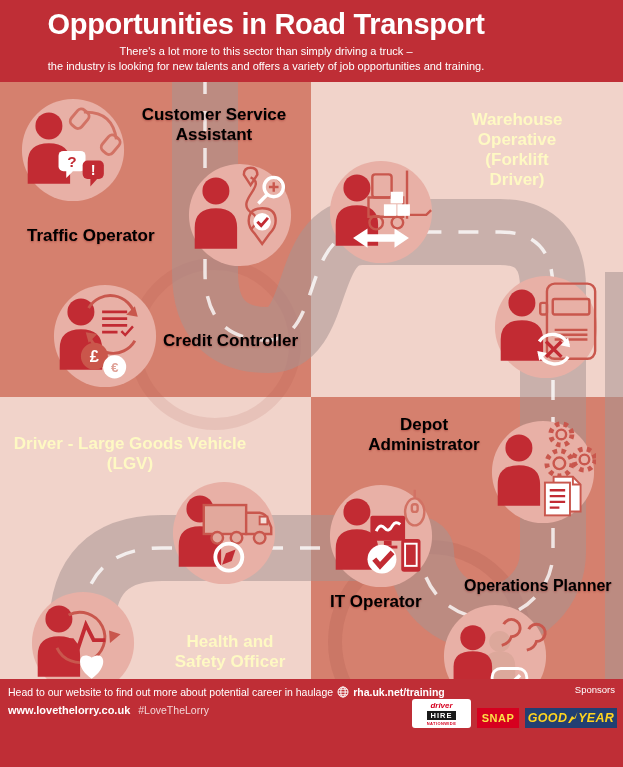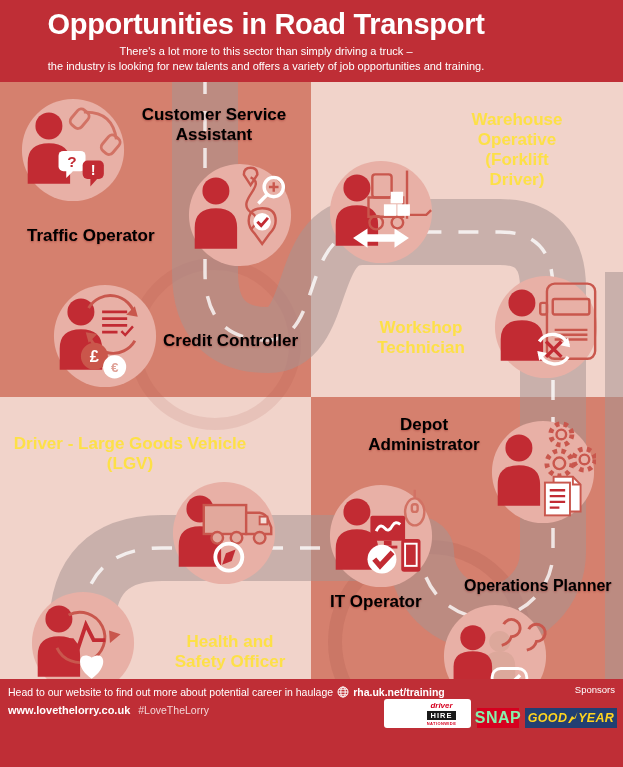--- a/index.html
+++ b/index.html
@@ -19,36 +19,36 @@
   .q-tl{left:0;top:0;width:311px;height:315px;}
   .q-tr{left:311px;top:0;width:312px;height:315px;}
   .q-bl{left:0;top:315px;width:311px;height:318px;}
   .q-br{left:311px;top:315px;width:312px;height:318px;}
   .road-svg{position:absolute;left:0;top:0;}
   .job-circle{position:absolute;width:106px;height:106px;}
   .job-circle svg{display:block;width:106px;height:106px;}
   .job-label{position:absolute;font-weight:700;font-size:17px;line-height:1.17;white-space:pre-line;text-align:center;transform:translateX(-50%);}
   .job-label.la{transform:none;text-align:left;}
   .lbl-light{color:#000000;text-shadow:0 1px 2px rgba(140,30,30,.45);}
-  .lbl-red{color:#fde047;}
+  .lbl-red{color:#fef9c3;}
   
   .ftr{position:absolute;left:0;top:679px;width:623px;height:52px;background:#bf2e36;color:#fff;box-sizing:border-box;}
   .f-left{position:absolute;left:8px;top:7px;}
   .f-line1{display:flex;align-items:center;gap:4px;font-size:10.5px;}
   .f-url{font-weight:700;}
   .f-line2{margin-top:6px;font-size:11px;font-weight:700;}
   .f-hash{font-weight:400;color:rgba(255,255,255,.8);margin-left:8px;font-size:10.5px;}
   .f-right{position:absolute;right:6px;top:0;height:52px;width:210px;}
   .sponsors-label{position:absolute;top:5px;right:2px;font-size:9.5px;font-weight:400;}
   .logos{position:absolute;bottom:3px;right:0;display:flex;align-items:flex-end;gap:6px;}
-  .logo-dh{width:59px;height:29px;background:#fff;border-radius:3px;display:flex;flex-direction:column;align-items:center;justify-content:center;line-height:1;padding-left:28px;}
+  .logo-dh{width:59px;height:29px;background:#fff;border-radius:3px;display:flex;flex-direction:column;align-items:center;justify-content:center;line-height:1;}
   .dh-driver{color:#d6001f;font-size:8px;font-weight:700;font-style:italic;}
   .dh-hire{background:#1a1a1a;color:#fff;font-size:7.5px;font-weight:700;padding:1px 4px;margin-top:1px;letter-spacing:1px;}
   .dh-nw{color:#d6001f;font-size:4px;font-weight:700;margin-top:1.5px;letter-spacing:.4px;}
-  .logo-snap{background:#d6001f;color:#86efac;font-weight:700;font-size:16px;height:20px;width:42px;display:flex;align-items:center;justify-content:center;letter-spacing:.5px;}
+  .logo-snap{background:#d6001f;color:#fde047;font-weight:700;font-size:11px;height:20px;width:42px;display:flex;align-items:center;justify-content:center;letter-spacing:.5px;}
   .logo-gy{background:#223f72;color:#ffd41f;font-weight:700;font-style:italic;font-size:12.5px;height:20px;width:92px;display:flex;align-items:center;justify-content:center;letter-spacing:.3px;}
 </style>
 </head>
 <body>
 
 <div class="poster">
 
   <div class="hdr">
     <h1>Opportunities in Road Transport</h1>
     <p>There's a lot more to this sector than simply driving a truck –
@@ -310,22 +310,20 @@
         </g>
       </svg>
     </div>
 
     <div class="job-label lbl-light" style="left:214px;top:23px;">Customer Service
 Assistant</div>
     <div class="job-label lbl-light la" style="left:27px;top:144px;">Traffic Operator</div>
     <div class="job-label lbl-light la" style="left:163px;top:249px;">Credit Controller</div>
     <div class="job-label lbl-red" style="left:517px;top:28px;">Warehouse Operative
 (Forklift Driver)</div>
-    <div class="job-label lbl-red" style="left:421px;top:236px;">Workshop
-Technician</div>
     <div class="job-label lbl-red" style="left:130px;top:352px;">Driver - Large Goods Vehicle
 (LGV)</div>
     <div class="job-label lbl-light" style="left:424px;top:333px;">Depot
 Administrator</div>
     <div class="job-label lbl-light la" style="left:330px;top:510px;">IT Operator</div>
     <div class="job-label lbl-light la" style="left:464px;top:495px;font-size:16px;">Operations Planner</div>
     <div class="job-label lbl-red" style="left:230px;top:550px;">Health and
 Safety Officer</div>
   </div>
 

